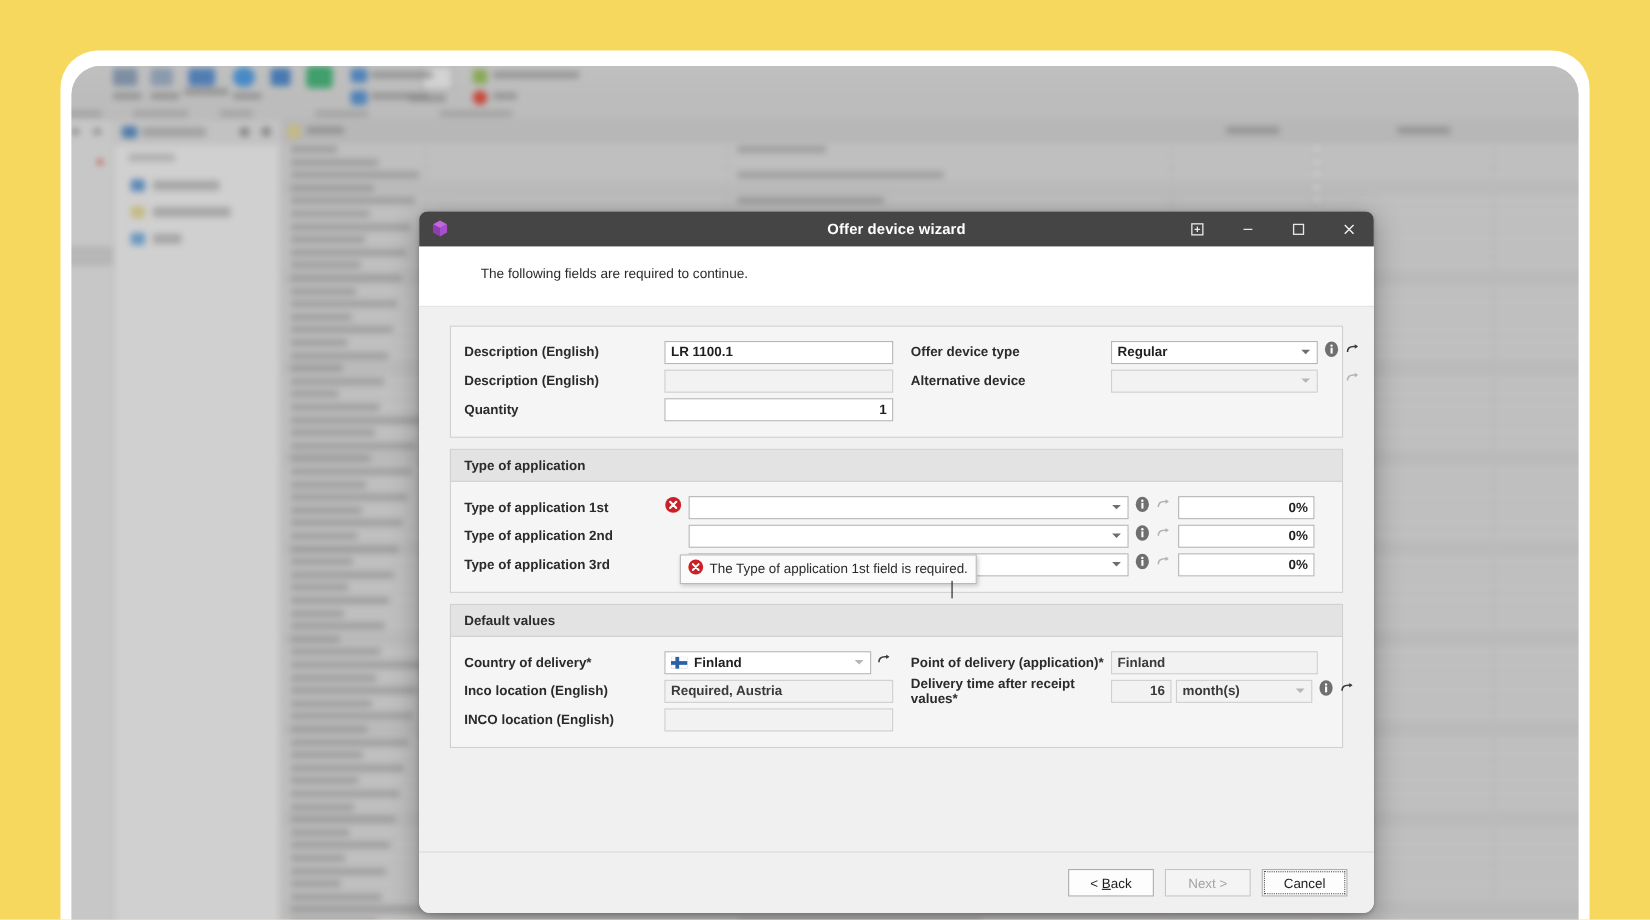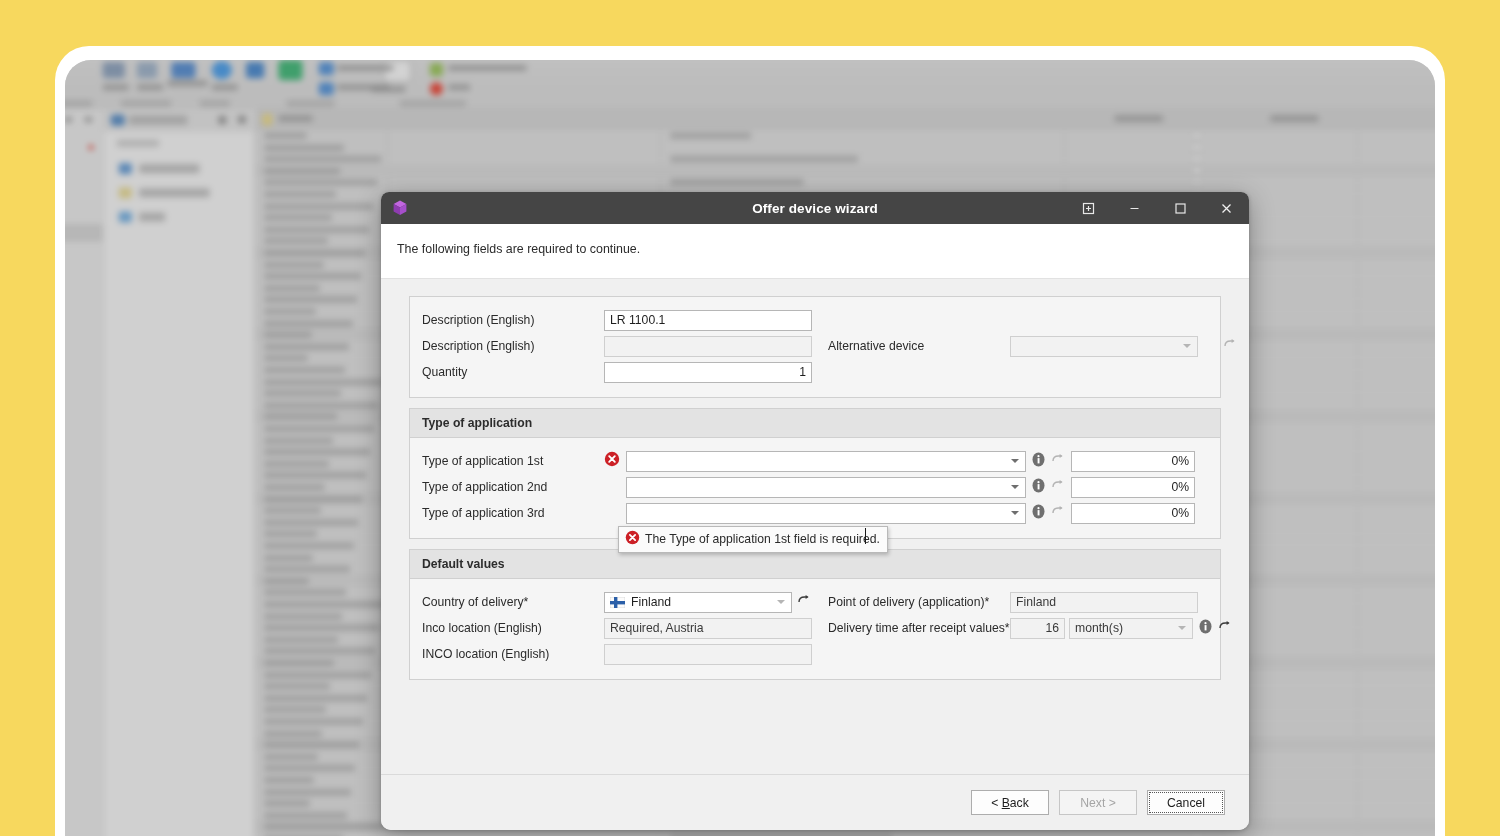--- a/index.html
+++ b/index.html
@@ -146,38 +146,38 @@
   
   #dlg-header {
     flex: 0 0 auto; background: #ffffff; padding: 16px 0 20px 16px;
     border-bottom: 1px solid #e2e2e2;
   }
   #step-title {
     font-size: 12.4px; font-weight: bold; color: #1c1c1c; line-height: 17px;
   }
   #step-sub {
     font-size: 12.4px; color: #2b2b2b; line-height: 17px;
-    margin-top: 1px;
+    margin-left: 40px; margin-top: 1px;
   }
 
   
   #dlg-body {
     flex: 1 1 auto; background: #f0f0f0; padding: 17px 28px 0 28px;
     overflow: hidden;
   }
 
   .section { border: 1px solid #d0d0d0; background: #f5f5f5; margin-bottom: 10px; }
   .section-head {
     background: #e3e3e3; border-bottom: 1px solid #d0d0d0;
     padding: 7px 0 7px 12px; font-size: 12.2px; font-weight: bold; color: #2c2c2c;
   }
   .section-body { padding: 10px 0 12px 0; }
 
   .frow { display: flex; align-items: center; height: 26px; margin-bottom: 0; }
-  .fcol { display: flex; align-items: center; }
+  .fcol { display: flex; align-items: center; font-weight: bold; }
   .fcol.left { width: 418px; flex: 0 0 418px; padding-left: 12px; }
   .fcol.right { flex: 1 1 auto; padding-left: 0; }
   .flabel {
     font-size: 12.2px; color: #2b2b2b; flex: 0 0 auto;
   }
   .fcol.left .flabel { width: 182px; }
   .fcol.right .flabel { width: 182px; }
 
   
   .inp {
@@ -211,21 +211,21 @@
   .ico-info { margin-left: 5px; flex: 0 0 15px; }
   .ico-reset { margin-left: 5px; flex: 0 0 14px; }
   .spacer-info { width: 15px; flex: 0 0 15px; margin-left: 5px; }
 
   .err-badge { flex: 0 0 16px; margin-right: 6px; }
   .err-spacer { flex: 0 0 16px; margin-right: 6px; }
 
   
   #err-tooltip {
     position: absolute;
-    left: 553px; top: 466px;
+    left: 553px; top: 444px;
     background: #fbfbfb; border: 1px solid #b9b9b9;
     box-shadow: 1px 2px 4px rgba(0,0,0,0.22);
     padding: 3px 7px 4px 6px; display: flex; align-items: center;
     font-size: 12.2px; color: #2a2a2a; z-index: 40; white-space: nowrap;
   }
   #err-tooltip svg { margin-right: 5px; }
   #err-caret {
     position: absolute; left: 800px; top: 468px; width: 1px; height: 16px;
     background: #1a1a1a; z-index: 41;
   }
@@ -650,20 +650,40 @@
         <div id="dlg-body">
 
           <div class="section">
             <div class="section-body">
 
               <div class="frow">
                 <div class="fcol left">
                   <span class="flabel">Description (English)</span>
                   <span class="inp w208">LR 1100.1</span>
                 </div>
+                <div class="fcol right">
+                  <span class="flabel">Offer device type</span>
+                  <span class="combo w188">
+                    <span>Regular</span>
+                    <span class="carat"></span>
+                  </span>
+                  <span class="ico-info">
+                    <svg width="15" height="15" viewBox="0 0 15 15">
+                      <ellipse cx="7.5" cy="7.5" rx="6" ry="7" fill="#6f6f6f"></ellipse>
+                      <circle cx="7.5" cy="4.2" r="1.1" fill="#fff"></circle>
+                      <rect x="6.6" y="6.1" width="1.9" height="5.3" fill="#fff"></rect>
+                    </svg>
+                  </span>
+                  <span class="ico-reset">
+                    <svg width="14" height="14" viewBox="0 0 14 14">
+                      <path d="M2 9 Q2 4 7.5 4 L10.5 4" fill="none" stroke="#3a3a3a" stroke-width="1.4"></path>
+                      <path d="M8.6 1.9 L11.6 4 L8.6 6.1 Z" fill="#3a3a3a"></path>
+                    </svg>
+                  </span>
+                </div>
               </div>
 
               <div class="frow">
                 <div class="fcol left">
                   <span class="flabel">Description (English)</span>
                   <span class="inp ro w208"></span>
                 </div>
                 <div class="fcol right">
                   <span class="flabel">Alternative device</span>
                   <span class="combo ro w188">

